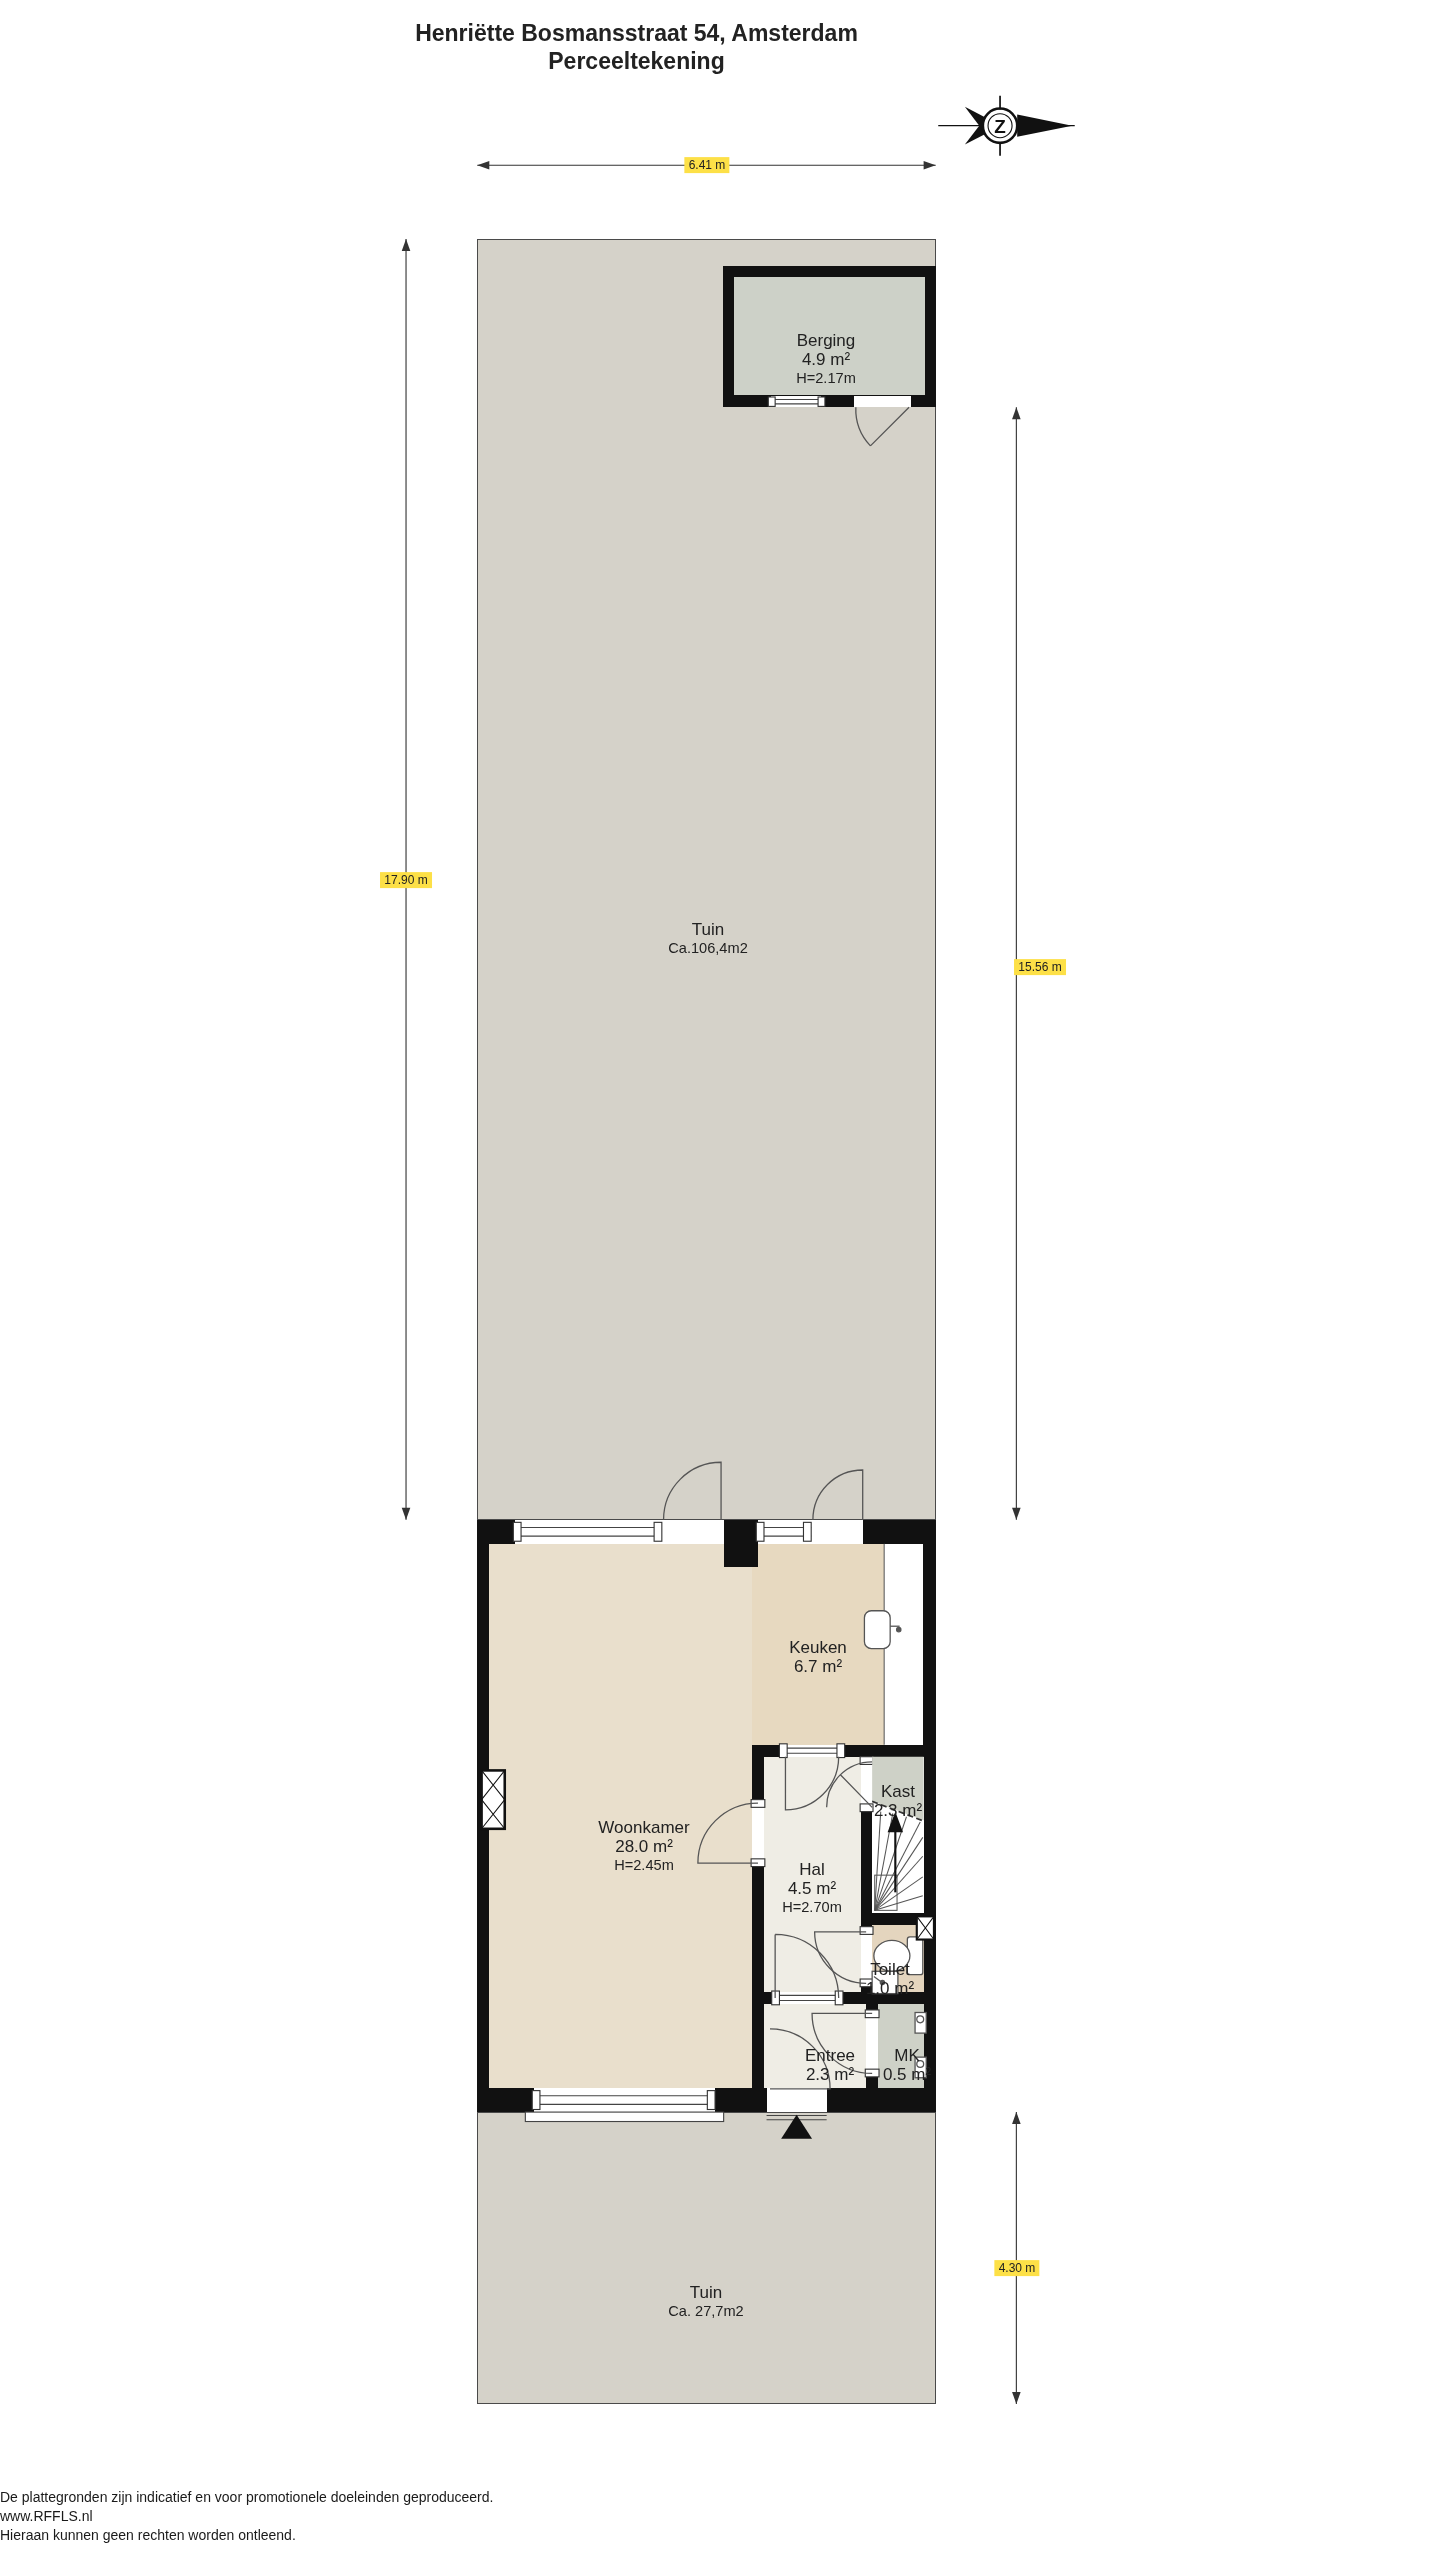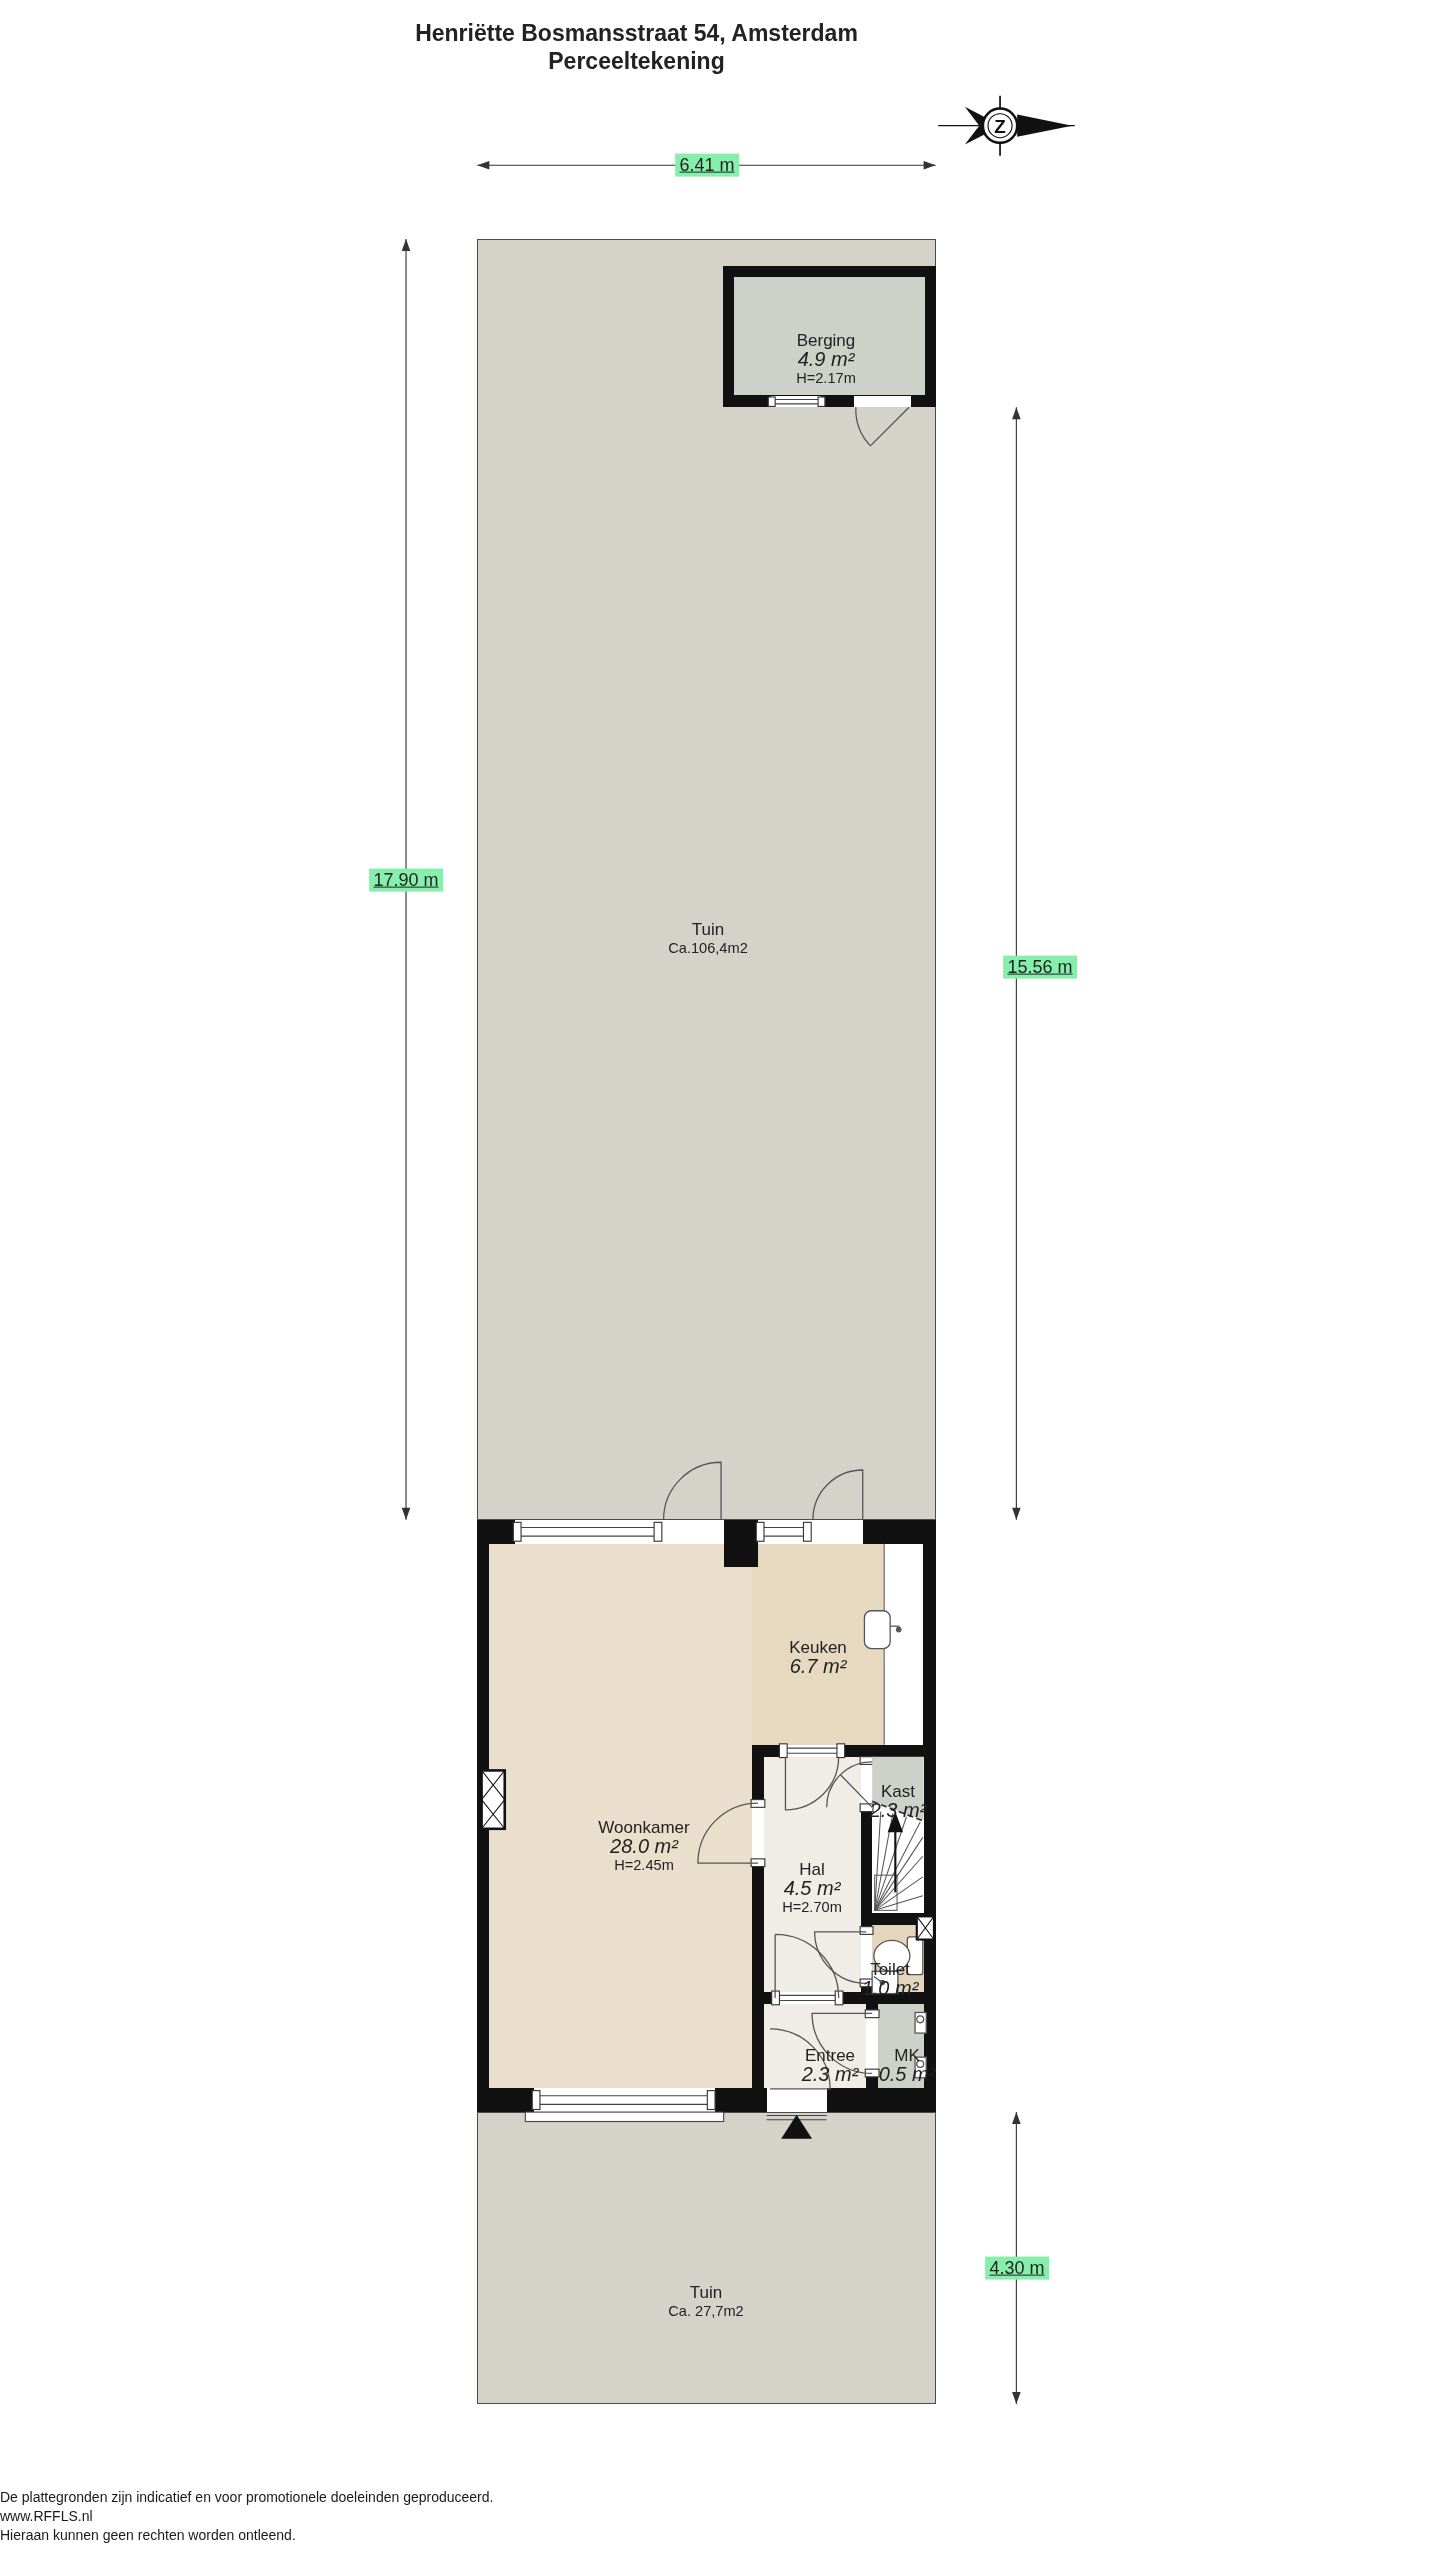--- a/index.html
+++ b/index.html
@@ -14,24 +14,24 @@
   .f-hal{background:#efede5;}
   .f-toilet{background:#e4d5be;}
   .f-gray{background:#ced1c7;}
   .f-white{background:#ffffff;}
   .f-berging{background:#cdd1c8;}
   .opening{position:absolute;background:#ffffff;}
   .title-block{left:0;top:19px;width:1273px;text-align:center;font-weight:bold;
                font-size:23px;line-height:28px;}
   .room-label{transform:translate(-50%,-50%);text-align:center;white-space:nowrap;line-height:19px;}
   .rl-name{font-size:17px;margin-top:40px;}
-  .rl-area{font-size:20px;font-style:italic;}
+  .rl-area{font-size:17px;}
   .rl-h{font-size:14.6px;}
-  .dim-label{transform:translate(-50%,-50%);background:#86efac;padding:0.9px 4.3px;
-             font-size:18px;white-space:nowrap;text-decoration:underline;}
+  .dim-label{transform:translate(-50%,-50%);background:#fde047;padding:0.9px 4.3px;
+             font-size:12px;white-space:nowrap;}
   .footer{left:0;top:2488px;width:1288px;text-align:left;font-size:14px;line-height:19px;color:#1a1a1a;}
   svg{display:block;}
 </style>
 </head>
 <body>
 
 <div class="page">
 
   <div class="abs title-block">
     <div>Henriëtte Bosmansstraat 54, Amsterdam</div>

